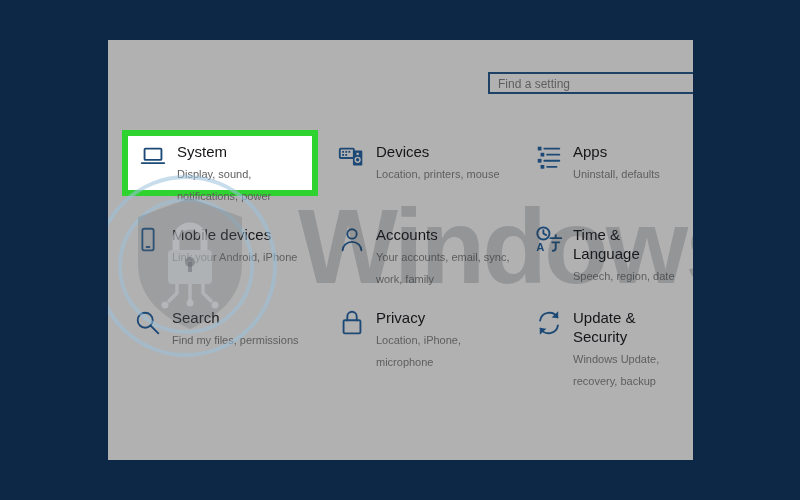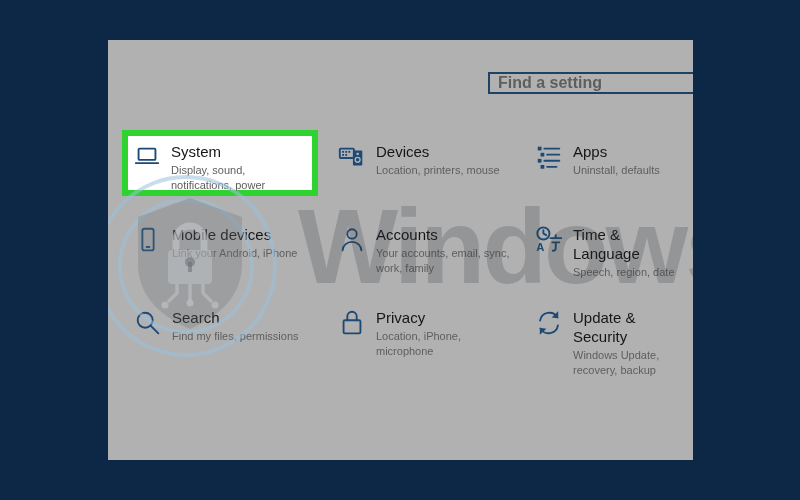--- a/index.html
+++ b/index.html
@@ -12,48 +12,48 @@
     position:absolute;left:108px;top:40px;width:585px;height:420px;
     background:#b2b1b1;overflow:hidden;
   }
   
   .search-box{
     position:absolute;left:380px;top:32px;width:215px;height:22px;
     border:2px solid #1e4166;background:transparent;box-sizing:border-box;
   }
   .search-box input{
     width:100%;height:100%;border:none;background:transparent;outline:none;
-    font-family:"Liberation Sans", sans-serif;font-size:16px;color:#5e5e5e;
-    padding:0 0 0 8px;box-sizing:border-box;font-weight:bold;
+    font-family:"Liberation Sans", sans-serif;font-size:12px;color:#5e5e5e;
+    padding:0 0 0 8px;box-sizing:border-box;
   }
   .search-box input::placeholder{color:#5e5e5e;opacity:1;}
   
   .tiles{
     position:absolute;left:14px;top:88px;width:571px;
     display:grid;grid-template-columns:204px 197px 170px;grid-auto-rows:83px;
   }
   .tile{
     display:flex;align-items:flex-start;
     padding:14px 4px 0 11px;box-sizing:border-box;cursor:pointer;
   }
   .tile.highlighted{
     margin-top:2px;width:196px;height:66px;
     border:6px solid #2fd32f;background:#ffffff;
-    padding:6px 4px 0 4px;
+    padding:6px 4px 0 10px;
   }
   .tile .icon{
     width:30px;height:30px;flex:0 0 30px;margin-right:9px;margin-top:0px;
   }
   .tile .icon svg{width:30px;height:30px;display:block;}
   .tile .txt{min-width:0;}
   .tile .title{
     font-size:15px;line-height:19px;color:#16161a;margin:0 0 2px 0;font-weight:400;
   }
   .tile .subtitle{
-    font-size:11px;line-height:15px;color:#5e5e5e;
+    font-size:11px;line-height:22px;color:#5e5e5e;
   }
   
   .watermark{position:absolute;inset:0;pointer-events:none;}
   .wm-logo{position:absolute;left:-18px;top:130px;}
   .wm-text{
     position:absolute;left:190px;top:146px;
     font-size:106px;font-weight:700;letter-spacing:-3px;
     color:rgba(43,48,54,0.22);white-space:nowrap;
   }
   .ic{stroke:#1d4976;fill:none;stroke-width:2;stroke-linecap:round;stroke-linejoin:round;}

